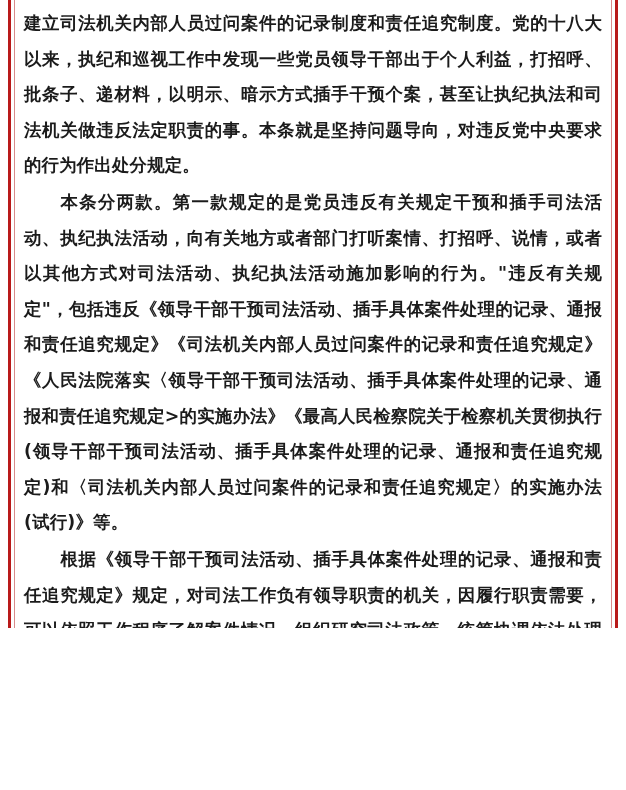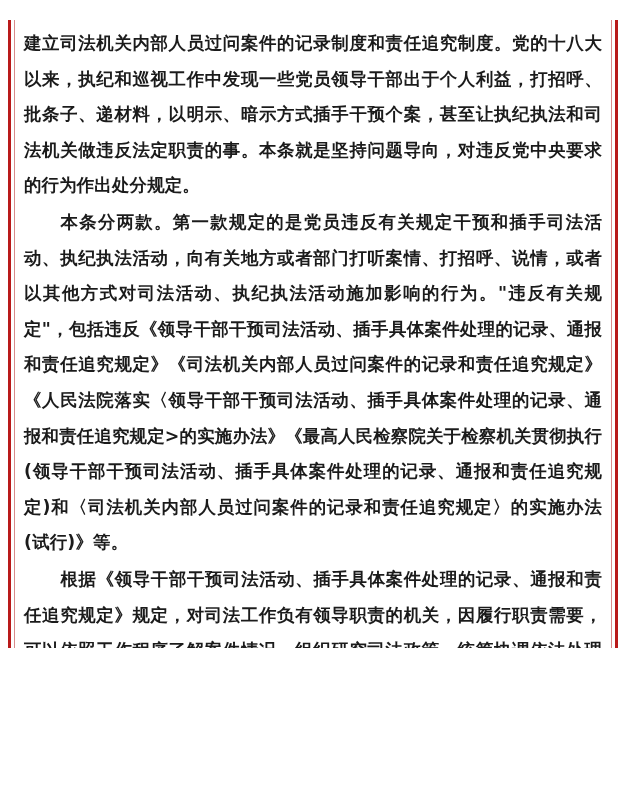--- a/index.html
+++ b/index.html
@@ -12,21 +12,20 @@
     height: 790px;
     font-family: "DejaVu Sans", "Liberation Sans", sans-serif;
   }
   .page {
     position: relative;
     width: 626px;
     height: 628px;
     box-sizing: border-box;
     background: #ffffff;
     overflow: hidden;
-    margin-top: 20px;
   }
   
   .edge-rule {
     position: absolute;
     top: 0;
     bottom: 0;
     width: 3px;
     background: #b91a1a;
   }
   .edge-rule.left  { left: 8px; }

